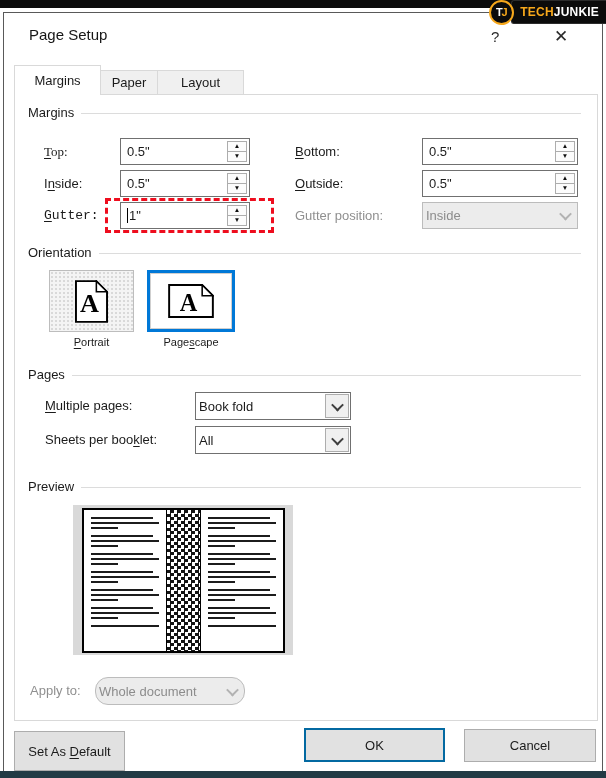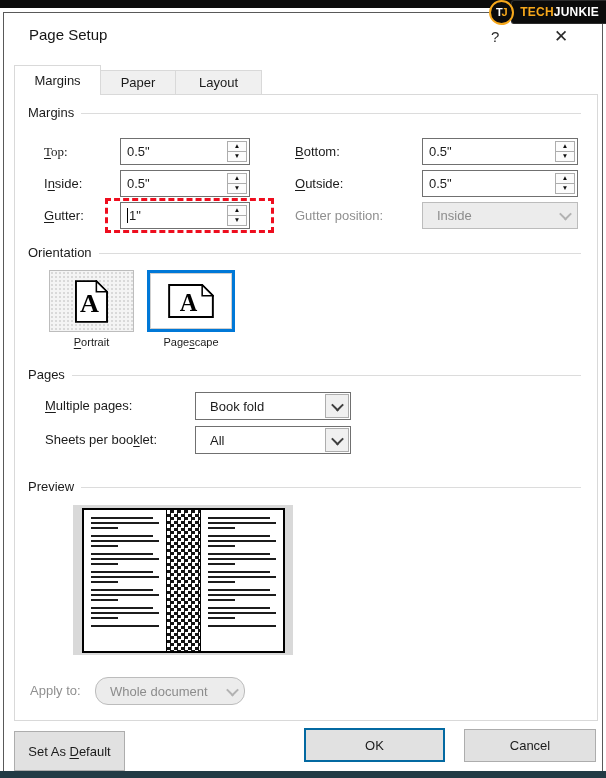--- a/index.html
+++ b/index.html
@@ -34,21 +34,21 @@
   .dlg-title{position:absolute;left:25px;top:13px;font-size:15px;color:#161616;}
   .dlg-help{position:absolute;left:487px;top:15px;font-size:15px;color:#2b2b2b;cursor:default;}
   .dlg-close{position:absolute;left:550px;top:13px;font-size:17px;color:#2b2b2b;cursor:default;}
   
   .tabs{position:absolute;left:10px;top:52px;display:flex;align-items:flex-end;z-index:3;}
   .tab{
     box-sizing:border-box;height:25px;display:flex;align-items:center;justify-content:center;
     background:#f0f0f0;border:1px solid #d9d9d9;font-size:13px;margin-right:-1px;
   }
   .tab.active{height:30px;background:#fff;border-bottom:none;z-index:4;}
-  .tab.t0{width:87px;} .tab.t1{width:76px;} .tab.t2{width:87px;}
+  .tab.t0{width:87px;} .tab.t1{width:58px;} .tab.t2{width:87px;}
   
   .page{
     position:absolute;left:10px;top:81px;width:584px;height:627px;box-sizing:border-box;
     border:1px solid #d9d9d9;background:#fff;
   }
   .group-head{position:absolute;left:13px;right:16px;display:flex;align-items:center;gap:7px;}
   .group-label{font-size:13px;color:#1b1b1b;white-space:nowrap;}
   .group-line{flex:1;height:1px;background:#dcdcdc;margin-top:2px;}
   .fld-label{position:absolute;font-size:13px;height:27px;line-height:27px;white-space:nowrap;}
   .fld-label.dis{color:#8f8f8f;}
@@ -65,21 +65,21 @@
     flex:1;box-sizing:border-box;border:1px solid #adadad;background:#fcfcfc;
     display:flex;align-items:center;justify-content:center;
     font-size:6.5px;line-height:1;color:#101010;cursor:default;
   }
   .spin-btn.up{border-bottom:none;}
   
   .dd{
     position:absolute;box-sizing:border-box;height:28px;border:1px solid #707070;background:#fff;
     display:flex;align-items:stretch;font-size:13px;
   }
-  .dd-val{flex:1;display:flex;align-items:center;padding-left:14px;white-space:nowrap;overflow:hidden;text-align:center;}
+  .dd-val{flex:1;display:flex;align-items:center;padding-left:3px;white-space:nowrap;overflow:hidden;text-align:center;}
   .dd-btn{
     width:22px;margin:1px;background:#f0f0f0;border:1px solid #adadad;
     display:flex;align-items:center;justify-content:center;
   }
   .chev{width:7px;height:7px;border-right:2px solid #3f3f3f;border-bottom:2px solid #3f3f3f;
     transform:rotate(45deg) translate(-1px,-1px);}
   .dd.dis{background:#ececec;border-color:#bcbcbc;color:#8c8c8c;}
   .dd.dis .dd-btn{background:transparent;border:none;}
   .dd.dis .chev{border-color:#b2b2b2;}
   
@@ -182,21 +182,21 @@
     <div class="spin-field" style="left:407px;top:75px;width:156px;">
       <span class="spin-val">
           <span>0.5"</span>
         </span>
       <span class="spin-col">
         <span class="spin-btn up">▲</span>
         <span class="spin-btn">▼</span>
       </span>
     </div>
 
-    <div class="fld-label" style="left:29px;top:107px;"><span></span><span class="mn">G</span><span>utter:</span></div>
+    <div class="fld-label" style="left:29px;top:107px;font-family:Liberation Mono, monospace;"><span></span><span class="mn">G</span><span>utter:</span></div>
     <div class="red-box"></div>
     <div class="spin-field" style="left:105px;top:107px;width:130px;">
       <span class="spin-val">
           <span class="caret"></span>
           <span>1"</span>
         </span>
       <span class="spin-col">
         <span class="spin-btn up">▲</span>
         <span class="spin-btn">▼</span>
       </span>

